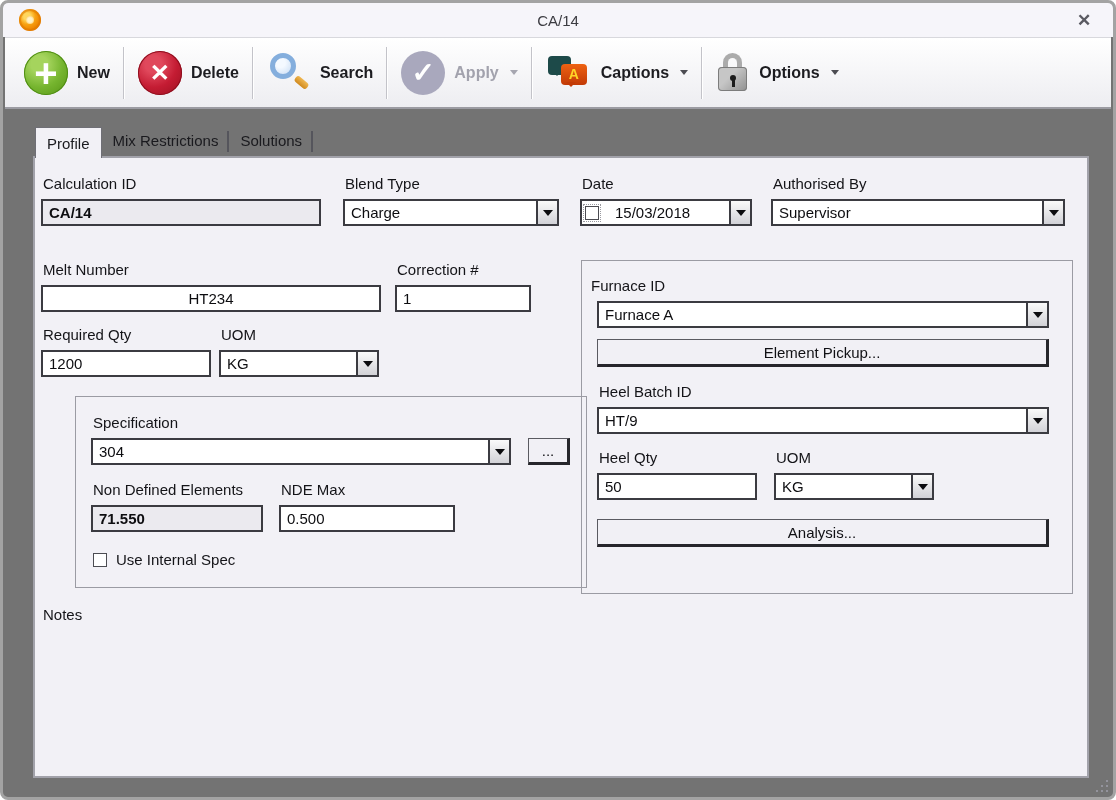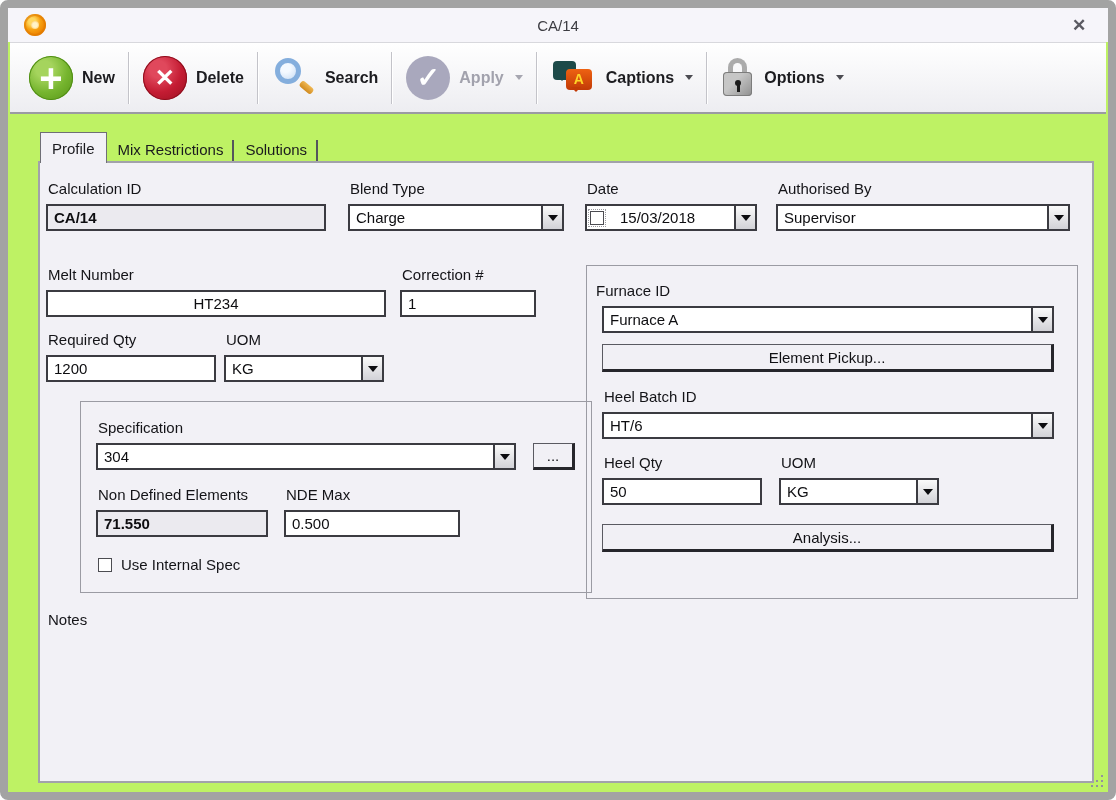--- a/index.html
+++ b/index.html
@@ -1,19 +1,19 @@
 <!DOCTYPE html>
 <html><head>
 <meta charset="utf-8">
 <style>
   html,body{margin:0;padding:0;background:#ffffff;font-family:"Liberation Sans",sans-serif;}
   *{box-sizing:border-box;}
 
-  .window{position:relative;width:1116px;height:800px;background:#bef264;
-    border:8px solid #a3a3a3;border-radius:8px;overflow:hidden;}
+  .window{position:relative;width:1116px;height:800px;background:#737373;
+    border:3px solid #a3a3a3;border-radius:8px;overflow:hidden;}
 
   
   .titlebar{position:absolute;left:0;top:0;right:0;height:34px;background:#f6f5fa;
     display:flex;align-items:center;}
   .app-icon{position:absolute;left:16px;top:6px;width:22px;height:22px;border-radius:50%;
     background:radial-gradient(circle at 38% 35%, #ffd75e 0 18%, #f7a213 40%, #ee8300 68%, #d86e00 100%);
     box-shadow:inset 0 0 0 2px rgba(220,120,0,.55);}
   .app-icon::after{content:"";position:absolute;left:7px;top:7px;width:8px;height:8px;border-radius:50%;
     background:radial-gradient(circle,#fff3c8 0 40%,#ffb83d 100%);}
   .title-text{position:absolute;left:0;right:0;text-align:center;font-size:15px;color:#3c3c42;}
@@ -60,21 +60,21 @@
 
   .icon-lock{position:relative;width:34px;height:44px;}
   .icon-lock .shackle{position:absolute;left:7px;top:2px;width:19px;height:16px;
     border:5px solid #ababab;border-bottom:none;border-radius:10px 10px 0 0;}
   .icon-lock .body{position:absolute;left:2px;top:16px;width:29px;height:24px;border-radius:4px;
     background:linear-gradient(135deg,#c6c6c6 0 40%,#8f8f8f 100%);box-shadow:inset 0 0 0 1px #7c7c7c;}
   .icon-lock .keyhole{position:absolute;left:14px;top:24px;width:6px;height:6px;border-radius:50%;background:#1c1c1c;}
   .icon-lock .keyhole::after{content:"";position:absolute;left:1.5px;top:5px;width:3px;height:7px;background:#1c1c1c;}
 
   
-  .tabstrip{position:absolute;left:32px;top:124px;display:flex;align-items:flex-end;z-index:3;}
+  .tabstrip{position:absolute;left:32px;top:124px;display:flex;align-items:flex-start;z-index:3;}
   .tab{position:relative;height:27px;display:flex;align-items:center;padding:0 11px;
     font-size:15px;color:#1a1a1e;cursor:default;}
   .tab:not(.active)::after{content:"";position:absolute;right:0;top:4px;bottom:2px;width:2px;background:#55555c;}
   .tab.active{height:31px;background:#f2f1f6;border:1px solid #6f6f76;border-bottom:none;}
 
   
   .panel{position:absolute;left:30px;top:153px;width:1056px;height:622px;
     border:2px solid #a2a2aa;background:#f2f1f6;padding-left:24px;}
 
   .fld-label{position:absolute;font-size:15px;color:#141418;white-space:nowrap;}
@@ -250,21 +250,21 @@
         <span class="val">Furnace A</span>
         <span class="arrow-btn">
             <span class="tri-down"></span>
           </span>
       </div>
 
       <div class="push-btn" style="left:15px;top:78px;width:452px;height:28px;">Element Pickup...</div>
 
       <div class="fld-label" style="left:17px;top:122px;">Heel Batch ID</div>
       <div class="combo" style="left:15px;top:146px;width:452px;">
-        <span class="val">HT/6</span>
+        <span class="val">HT/9</span>
         <span class="arrow-btn">
             <span class="tri-down"></span>
           </span>
       </div>
 
       <div class="fld-label" style="left:17px;top:188px;">Heel Qty</div>
       <input class="tbox" style="left: 15px; top: 212px; width: 160px;" value="50">
 
       <div class="fld-label" style="left:194px;top:188px;">UOM</div>
       <div class="combo" style="left:192px;top:212px;width:160px;">

